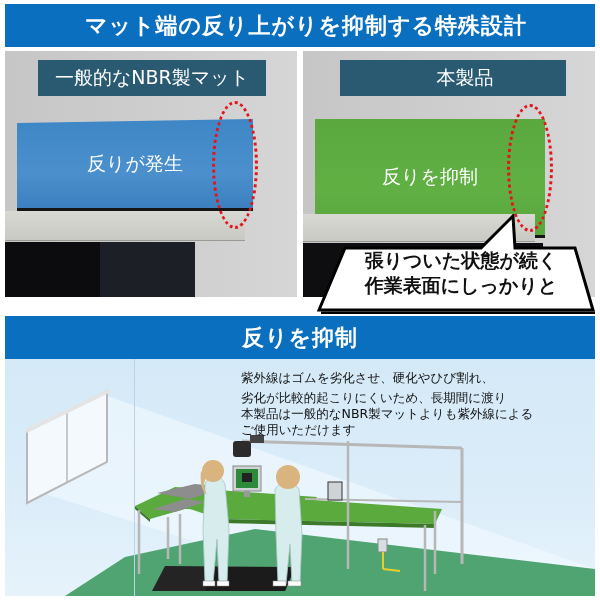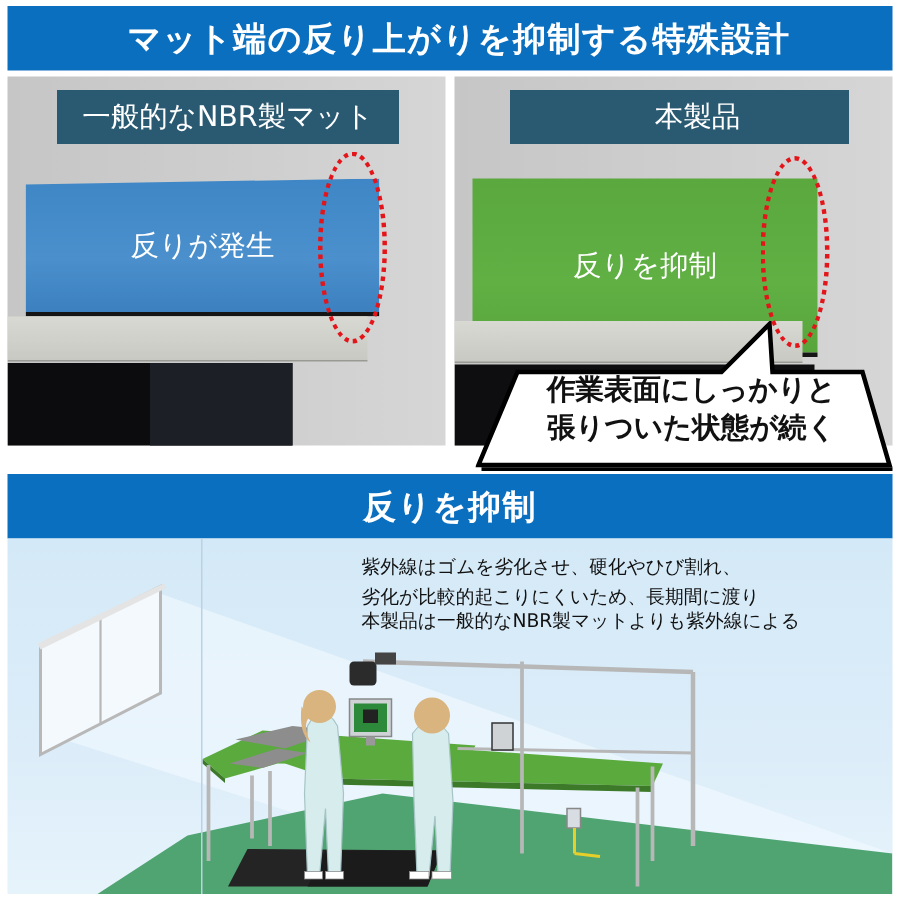--- a/index.html
+++ b/index.html
@@ -130,22 +130,22 @@
     <div class="under"></div>
     <div class="dotted-ellipse"></div>
   </div>
 
   <div class="callout">
     <svg width="280" height="100" viewBox="0 0 280 100">
       <polygon points="28,34 164,34 196,2 198,34 258,34 276,96 2,96" fill="#ffffff" stroke="#000" stroke-width="3" stroke-linejoin="miter"></polygon>
       <line x1="4" y1="99" x2="278" y2="99" stroke="#000" stroke-width="3"></line>
     </svg>
     <div class="callout-text">
+      <span class="line">張りついた状態が続く</span>
       <span class="line">作業表面にしっかりと</span>
-      <span class="line">張りついた状態が続く</span>
     </div>
   </div>
 
   <div class="banner mid">
     <span>反りを抑制</span>
   </div>
 
   <div class="uv-scene">
     <svg width="590" height="237" viewBox="0 0 590 237" style="position:absolute;left:0;top:0">
 
@@ -216,16 +216,17 @@
     </svg>
     <div class="wall-line"></div>
 
     <div class="uv-text">
       <p>
         <span class="line">紫外線はゴムを劣化させ、硬化やひび割れ、</span>
       </p>
       <p>
         <span class="line">劣化が比較的起こりにくいため、長期間に渡り</span>
         <span class="line">本製品は一般的なNBR製マットよりも紫外線による</span>
+        <span class="line">ご使用いただけます</span>
       </p>
     </div>
   </div>
 </div>
 
 </body></html>

